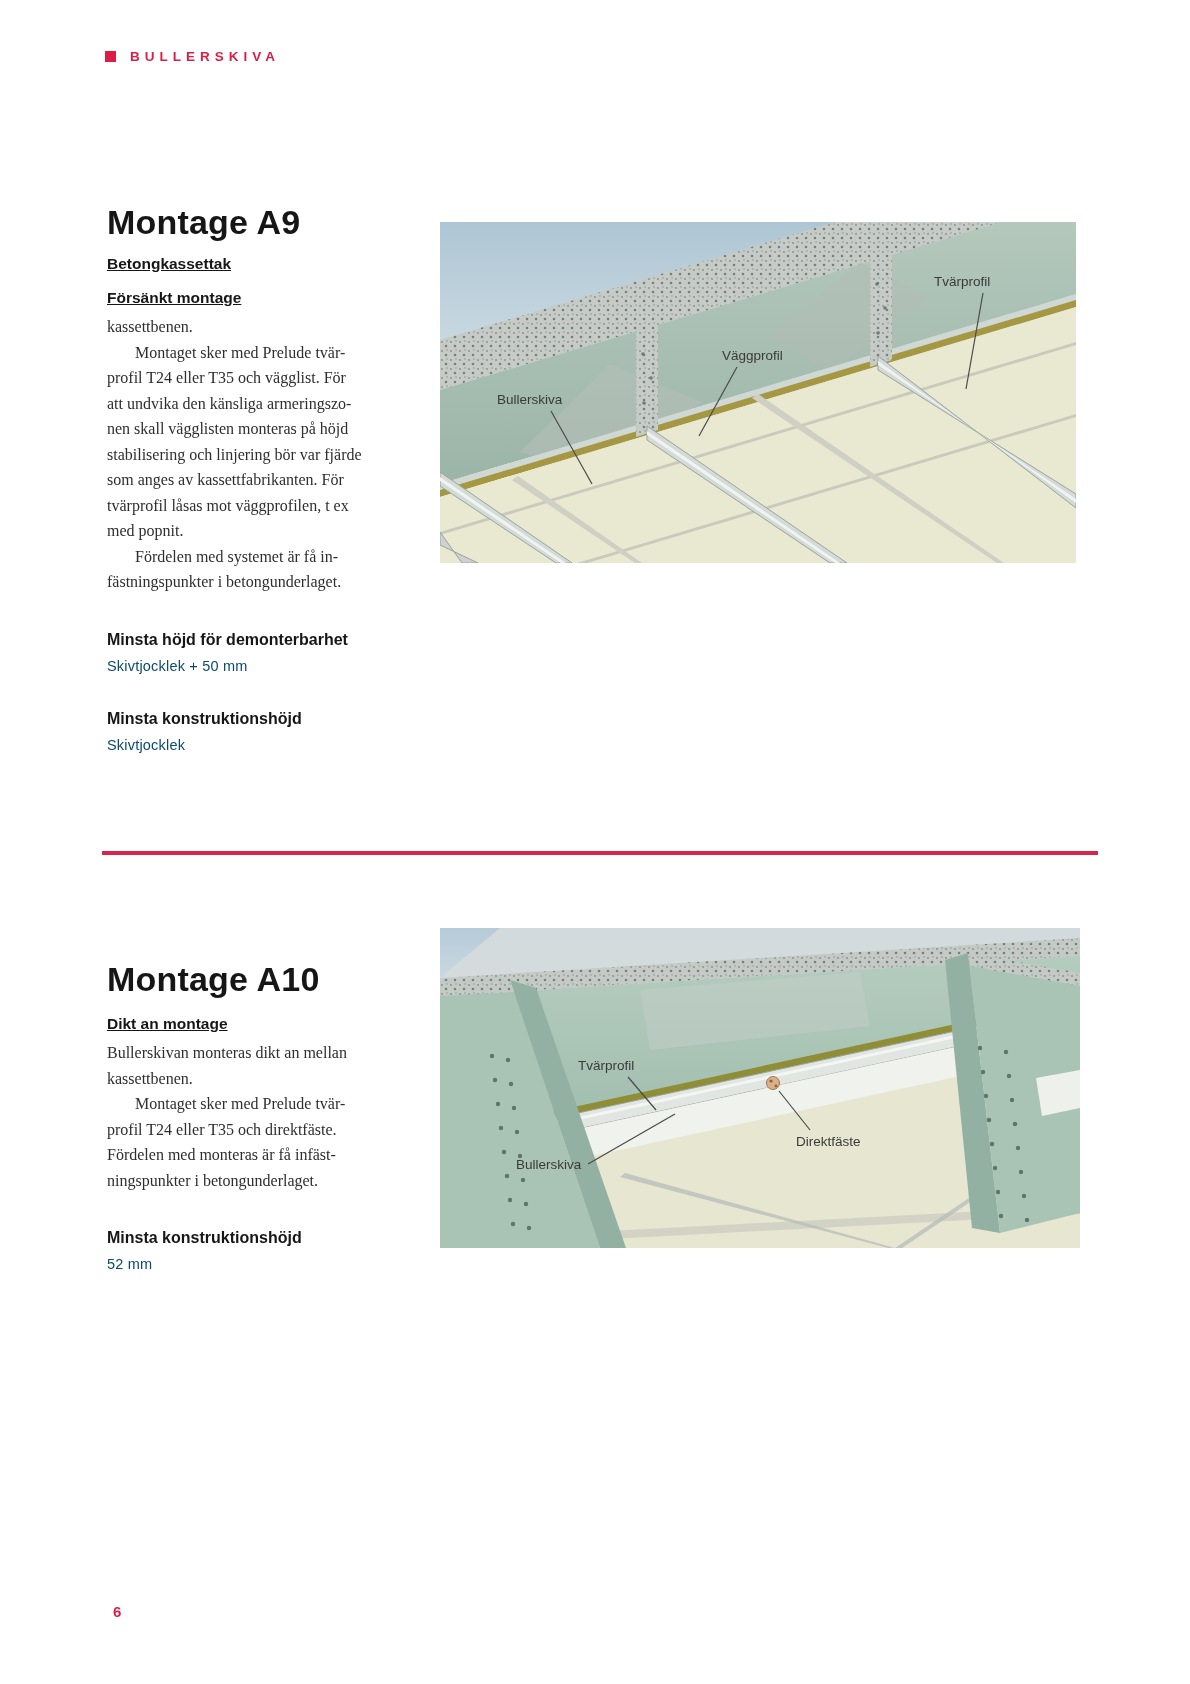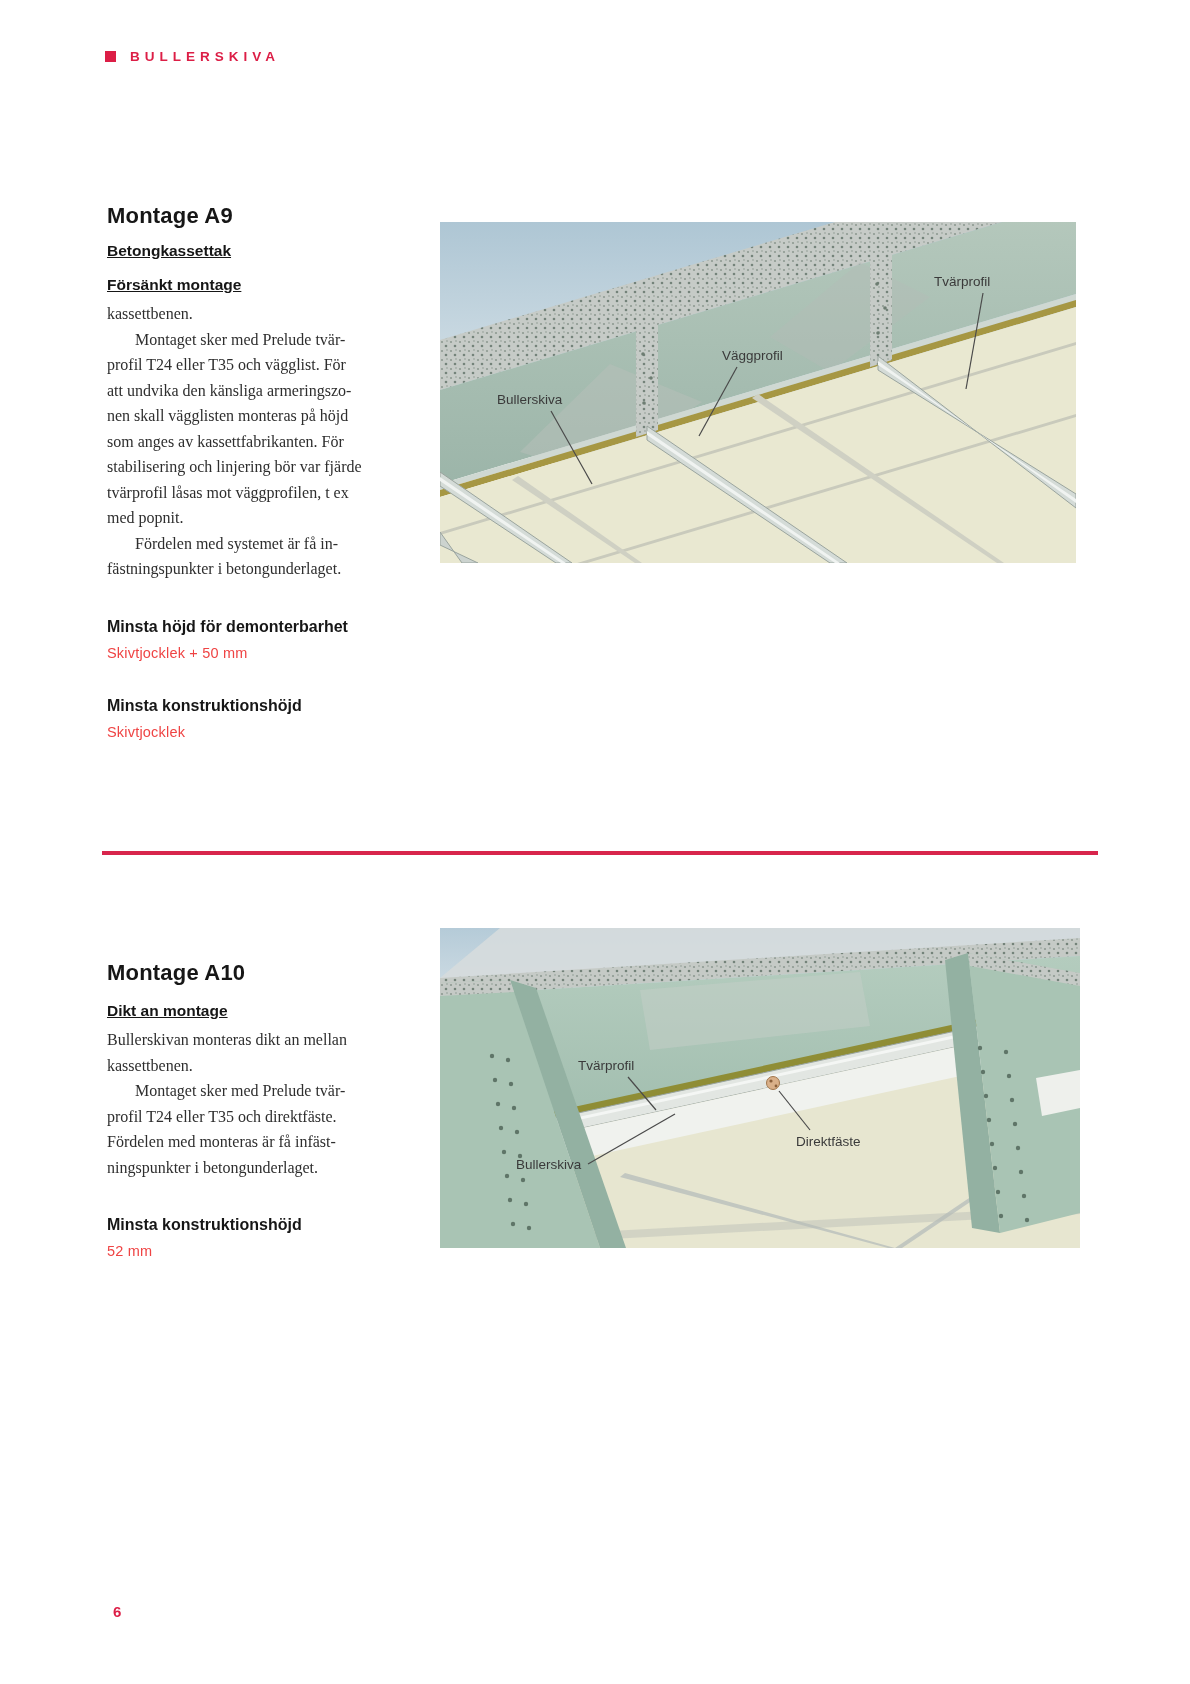--- a/index.html
+++ b/index.html
@@ -6,29 +6,29 @@
   .page{position:relative;width:1190px;height:1684px;background:#ffffff;overflow:hidden;
         font-family:"Liberation Sans",sans-serif;color:#1c1c1c;}
   
   .brand-row{position:absolute;left:105px;top:49px;display:flex;align-items:center;}
   .brand-square{width:11px;height:11px;background:#dc1e46;margin-right:14px;}
   .brand-name{color:#dc1e46;font-weight:bold;font-size:13.5px;letter-spacing:5px;}
   
   .textcol{position:absolute;left:107px;width:315px;}
   .col-a9{top:203px;}
   .col-a10{top:960px;}
-  .h1{font-size:22px;font-weight:bold;letter-spacing:.2px;margin:0 0 0 0;color:#161616;}
+  .h1{font-size:34px;font-weight:bold;letter-spacing:.2px;margin:0 0 0 0;color:#161616;}
   .h2{font-size:15.5px;font-weight:bold;margin-top:16px;color:#161616;text-decoration:underline;}
   .h2.tight{margin-top:13px;}
   .body-block{margin-top:7px;}
   .body-line{font-family:"Liberation Serif",serif;font-size:16px;line-height:25.5px;
              color:#2e2e2e;white-space:nowrap;}
   .indent{padding-left:28px;}
   .spec-h{font-size:16px;font-weight:bold;margin-top:36px;color:#161616;}
-  .spec-v{font-size:14.5px;color:#ef4444;margin-top:9px;letter-spacing:.2px;}
+  .spec-v{font-size:14.5px;color:#0c4a6e;margin-top:9px;letter-spacing:.2px;}
   
   .divider{position:absolute;left:102px;top:851px;width:996px;height:4px;background:#d8254c;}
   
   .pagenum{position:absolute;left:113px;top:1603px;color:#dc1e46;font-weight:bold;font-size:15px;}
   
   .figure{position:absolute;}
   .fig-a9{left:440px;top:222px;width:636px;height:341px;}
   .fig-a10{left:440px;top:928px;width:640px;height:320px;}
   svg{display:block;}
   .fig-label{font-family:"Liberation Sans",sans-serif;font-size:13.5px;fill:#3a3a3a;}
@@ -47,22 +47,22 @@
   <div class="textcol col-a9">
     <div class="h1">Montage A9</div>
     <div class="h2 tight">Betongkassettak</div>
     <div class="h2">Försänkt montage</div>
     <div class="body-block">
       <div class="body-line">kassettbenen.</div>
       <div class="body-line indent">Montaget sker med Prelude tvär-</div>
       <div class="body-line">profil T24 eller T35 och vägglist. För</div>
       <div class="body-line">att undvika den känsliga armeringszo-</div>
       <div class="body-line">nen skall vägglisten monteras på höjd</div>
+      <div class="body-line">stabilisering och linjering bör var fjärde</div>
       <div class="body-line">som anges av kassettfabrikanten. För</div>
-      <div class="body-line">stabilisering och linjering bör var fjärde</div>
       <div class="body-line">tvärprofil låsas mot väggprofilen, t ex</div>
       <div class="body-line">med popnit.</div>
       <div class="body-line indent">Fördelen med systemet är få in-</div>
       <div class="body-line">fästningspunkter i betongunderlaget.</div>
     </div>
     <div class="spec-h">Minsta höjd för demonterbarhet</div>
     <div class="spec-v">Skivtjocklek + 50 mm</div>
     <div class="spec-h">Minsta konstruktionshöjd</div>
     <div class="spec-v">Skivtjocklek</div>
   </div>

